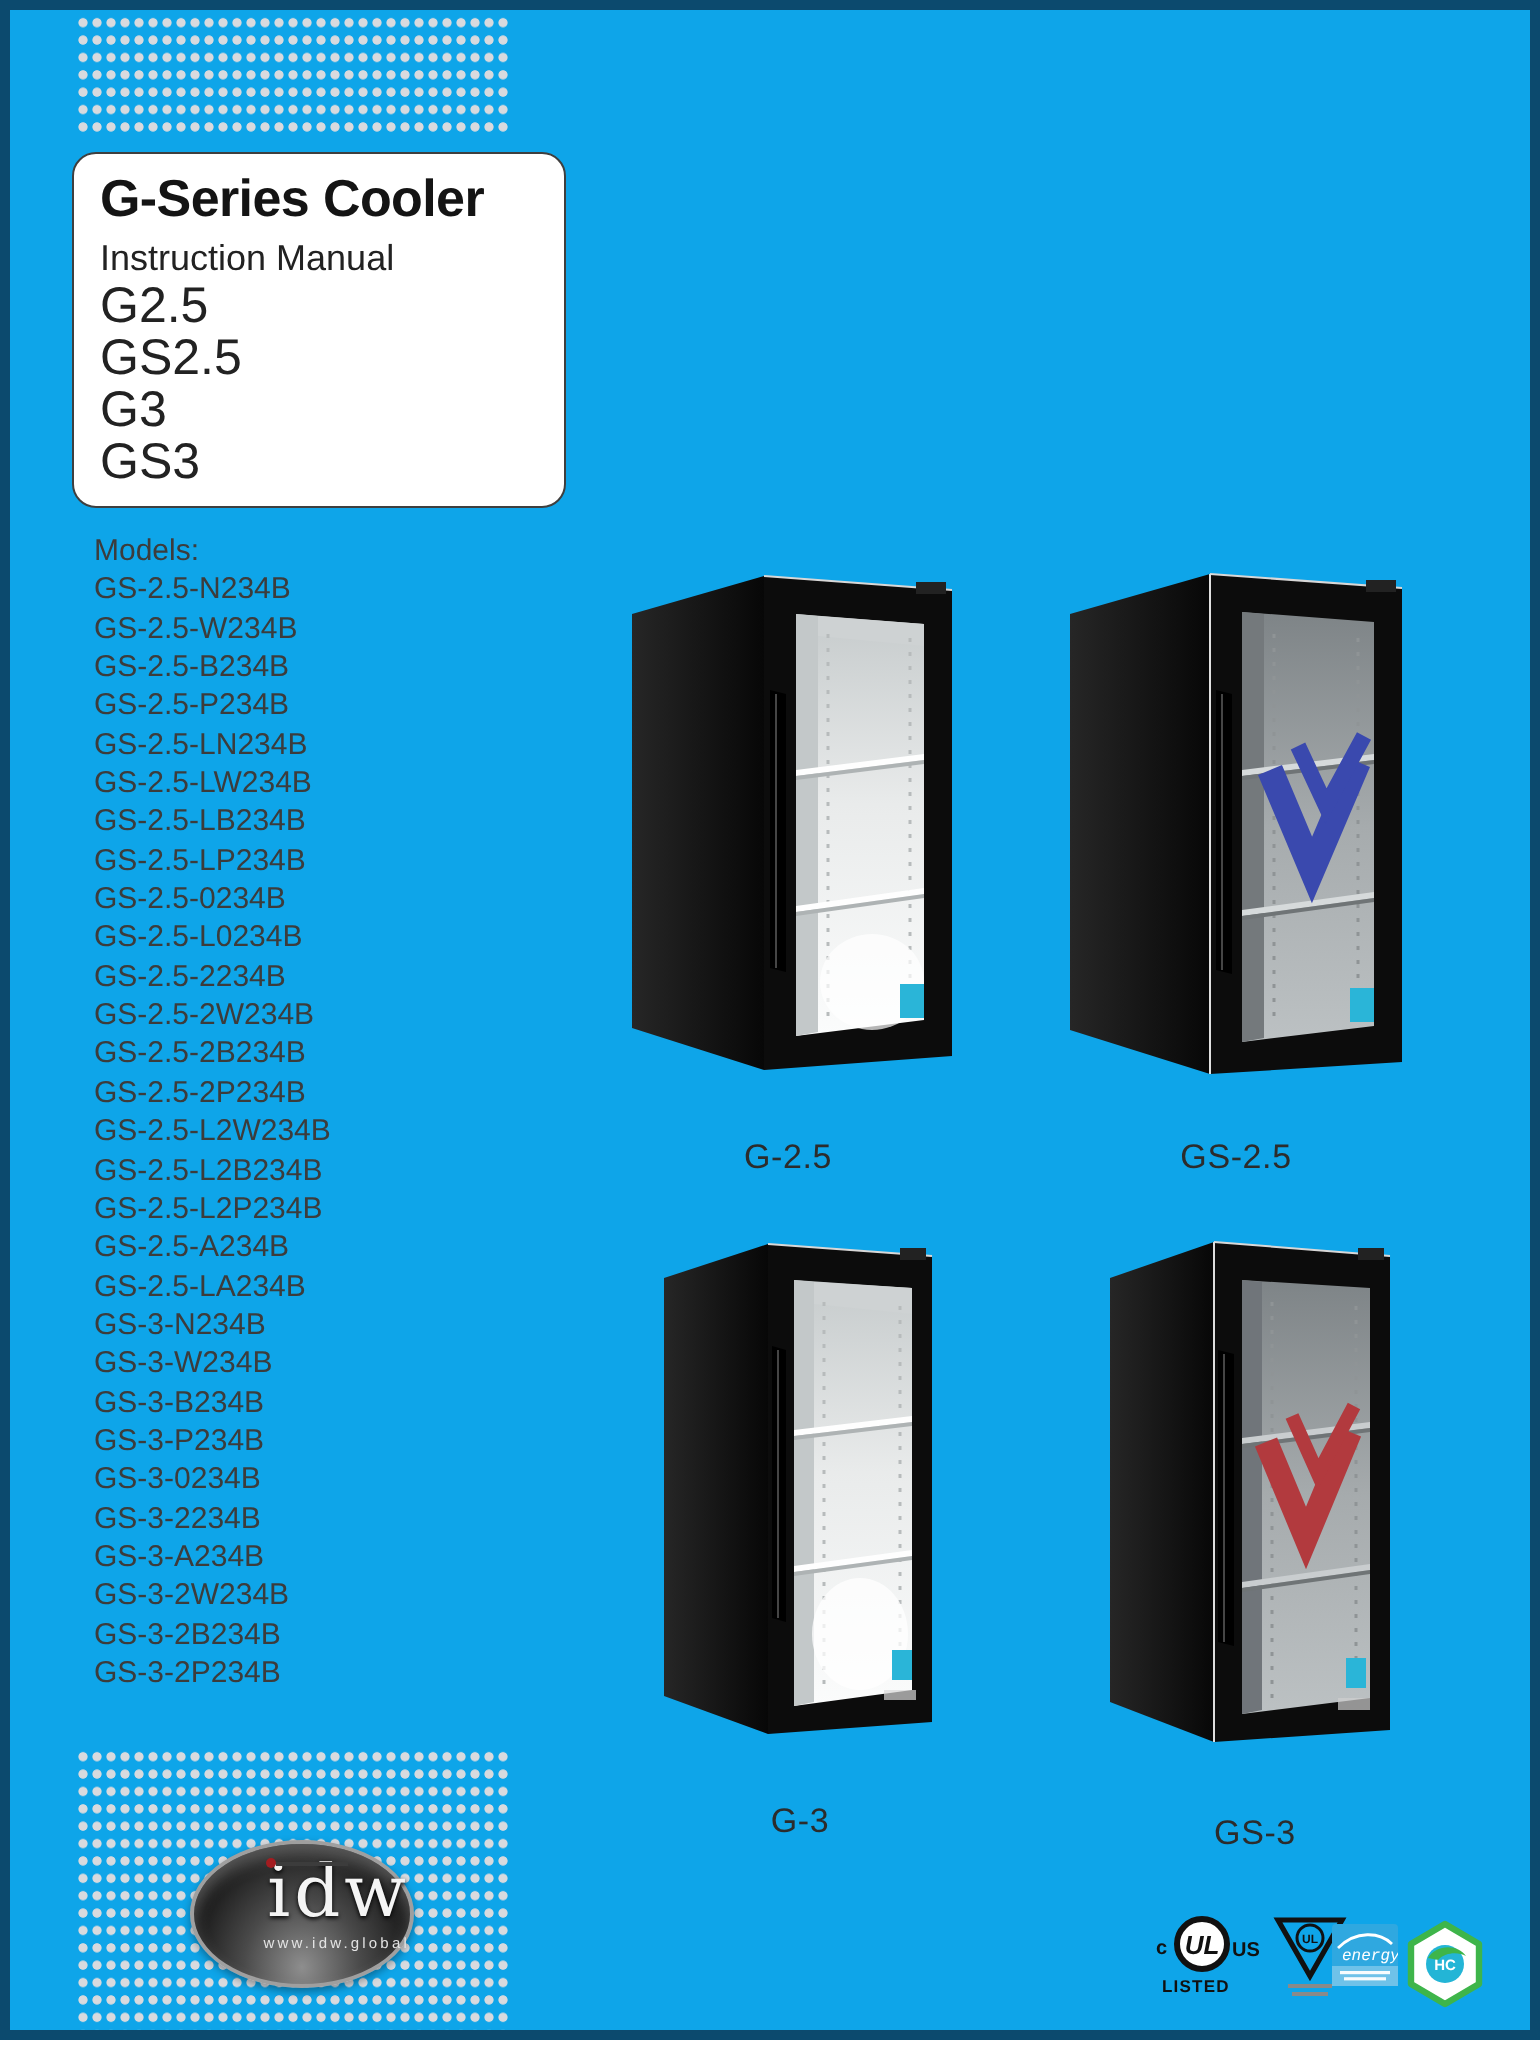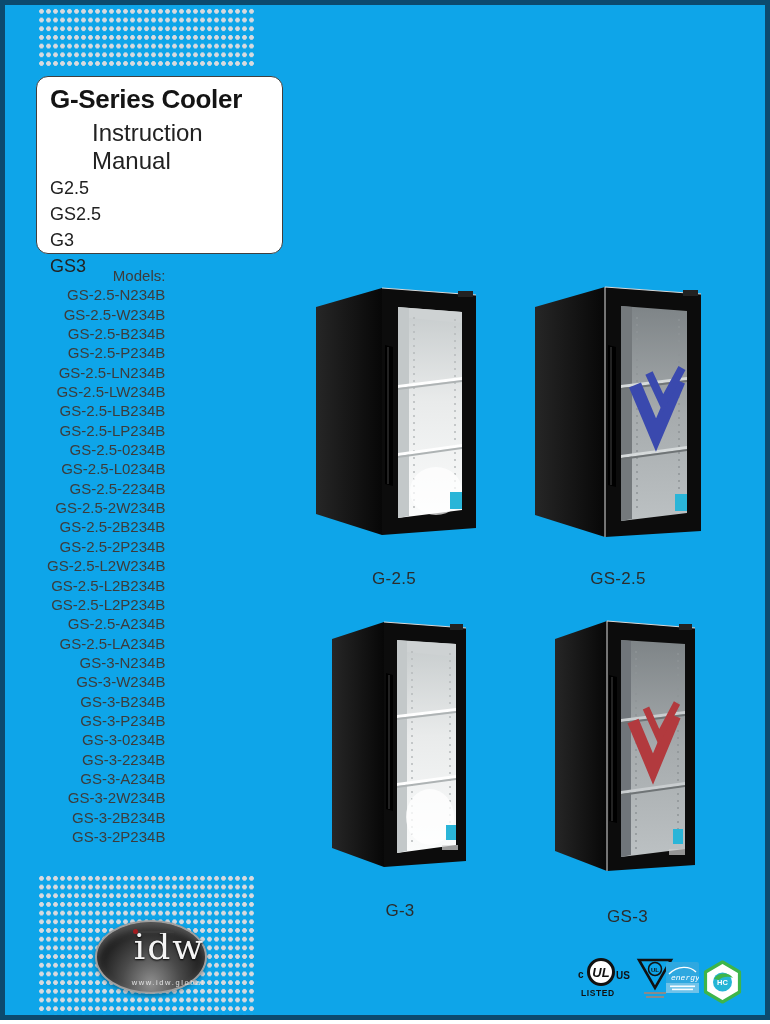--- a/index.html
+++ b/index.html
@@ -17,25 +17,25 @@
   .dots-top    { left:33px; top:2px;   width:217px; height:61px; }
   .dots-bottom { left:33px; top:869px; width:217px; height:155px; }
 
   
   .title-box {
     position:absolute; left:31px; top:71px; width:247px; height:178px;
     border:1.6px solid #3f3f3f; border-radius:12px; box-sizing:border-box;
     padding:7px 8px 0 13px; background:#fff;
   }
   .title    { font-size:26px; font-weight:bold; color:#141414; letter-spacing:-0.3px; }
-  .subtitle { font-size:24px; color:#222; margin-top:4px;margin-left:42px; }
-  .variant  { font-size:18px; color:#222; line-height:26px; }
-
-  
-  .models { position:absolute; left:42px; top:261px; font-size:15px; color:#3c3c3c;text-align:right; }
+  .subtitle { font-size:18px; color:#222; margin-top:4px; }
+  .variant  { font-size:25px; color:#222; line-height:26px; }
+
+  
+  .models { position:absolute; left:42px; top:261px; font-size:15px; color:#3c3c3c; }
   .models div { line-height:19.35px; white-space:nowrap; }
 
   
   .figure { position:absolute; }
   .figcap { text-align:center; font-size:17px; color:#2c2c2c; letter-spacing:0.3px; margin-top:22px; }
   #fig-g25  { left:303px; top:278px; width:172px; }
   #fig-gs25 { left:524px; top:276px; width:178px; }
   #fig-g3   { left:315px; top:610px; width:160px; }
   #fig-gs3  { left:540px; top:608px; width:165px; }
   .figure svg { display:block; }
@@ -48,21 +48,21 @@
     border:2px solid #9f9f9f; box-sizing:border-box;
     box-shadow: inset 0 5px 8px rgba(255,255,255,0.28), 0 2px 4px rgba(0,0,0,0.35);
     text-align:right; z-index:5;
   }
   .idw-text {
     display:block; margin-top:6px; font-family:"DejaVu Serif", serif;
     font-size:36px; line-height:38px; color:#f4f4f4; letter-spacing:2px;
     text-shadow:0 1px 2px #000;
   }
   .idw-url {
-    display:block; font-size:7.5px; letter-spacing:1.6px; color:#e3e3e3; margin-top:12px;
+    display:block; font-size:7.5px; letter-spacing:1.6px; color:#e3e3e3; margin-top:1px;
   }
   .idw-dot  { position:absolute; left:36px; top:7px; width:5px; height:5px; border-radius:50%; background:#a31c20; }
   .idw-line { position:absolute; left:41px; top:9px; width:36px; height:1.5px; background:#3c3c3c; }
 
   
   .cert { position:absolute; }
   .cert-ul { left:576px; top:953px; width:50px; height:42px; }
   .ul-circle {
     position:absolute; left:6px; top:0; width:28px; height:28px;
     border:3px solid #111; border-radius:50%; box-sizing:border-box; background:#fff;

